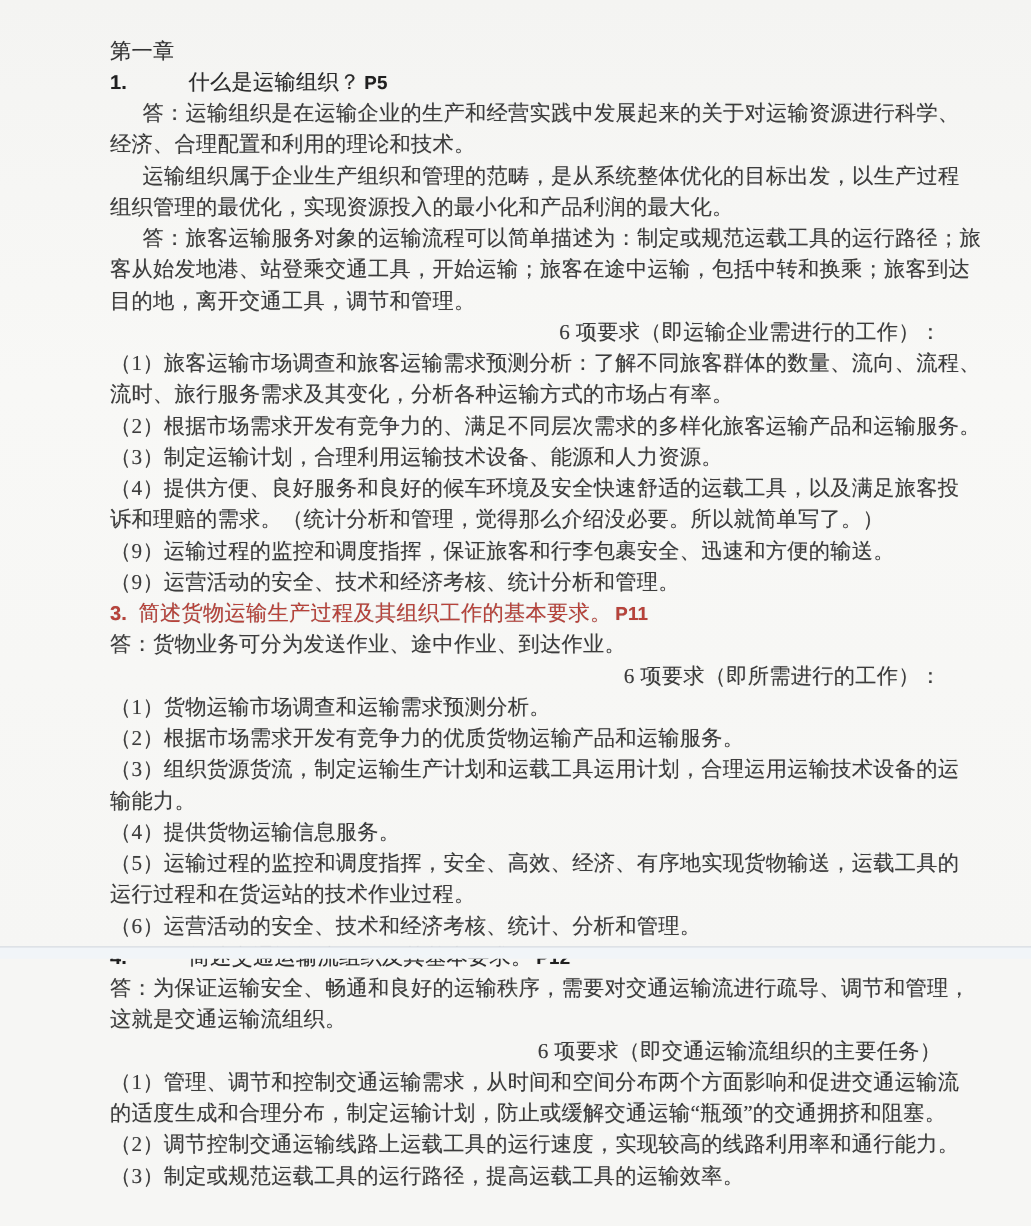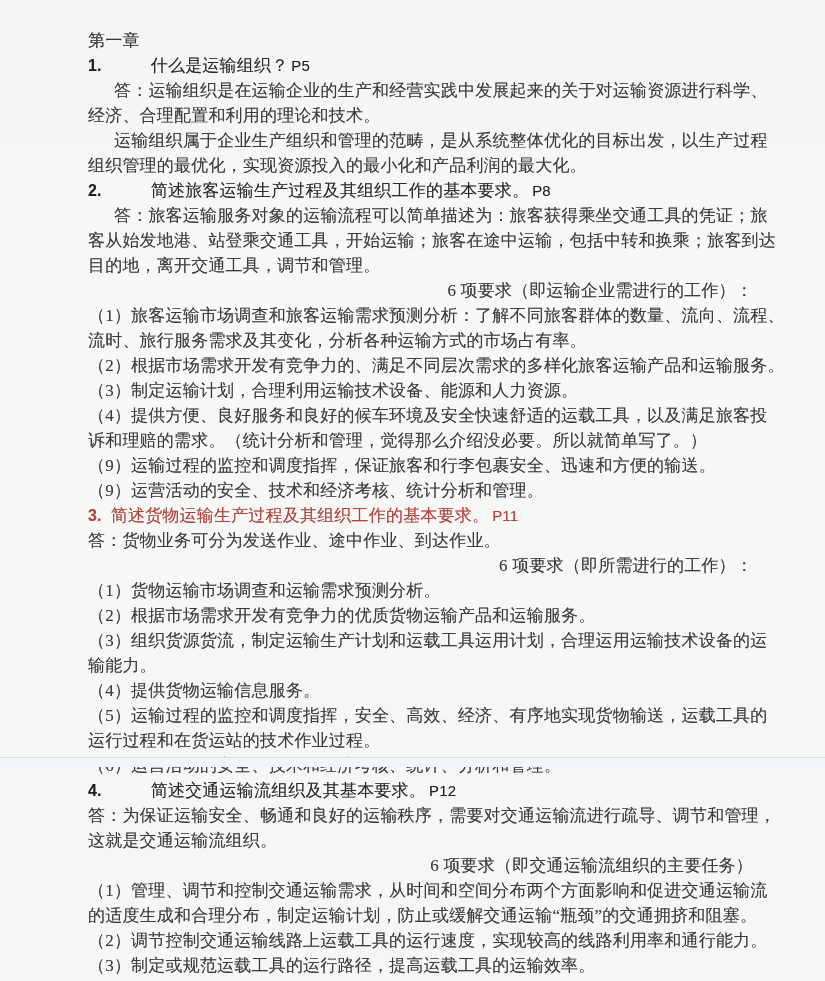--- a/index.html
+++ b/index.html
@@ -41,21 +41,21 @@
   }
   .qnum {
     font-family: "Liberation Sans", "DejaVu Sans", sans-serif;
     font-weight: bold;
     font-size: 16px;
     color: #1f1f1f;
     margin-right: 9px;
   }
   .qpage {
     font-family: "Liberation Sans", "DejaVu Sans", sans-serif;
-    font-weight: normal;
+    font-weight: bold;
     font-size: 15px;
     color: #1f1f1f;
     margin-left: 3px;
   }
   .line.question_red .qtext,
   .line.question_red .qnum,
   .line.question_red .qpage {
     color: #b8423a;
   }
   .line.answer_first {
@@ -79,22 +79,21 @@
 <body>
 
 <div class="page">
   <div class="content">
       <div class="line chapter">第一章</div>
       <div class="line question"><span class="qnum">1.</span><span class="qtext">什么是运输组织？</span><span class="qpage">P5</span></div>
       <div class="line answer_first">答：运输组织是在运输企业的生产和经营实践中发展起来的关于对运输资源进行科学、</div>
       <div class="line body">经济、合理配置和利用的理论和技术。</div>
       <div class="line answer_first">运输组织属于企业生产组织和管理的范畴，是从系统整体优化的目标出发，以生产过程</div>
       <div class="line body">组织管理的最优化，实现资源投入的最小化和产品利润的最大化。</div>
-      <div class="line question"><span class="qnum">2.</span><span class="qtext">简述旅客运输生产过程及其组织工作的基本要求。</span><span class="qpage">P8</span></div>
-      <div class="line answer_first">答：旅客运输服务对象的运输流程可以简单描述为：旅客获得乘坐交通工具的凭证；旅</div>
+      <div class="line answer_first">答：旅客运输服务对象的运输流程可以简单描述为：制定或规范运载工具的运行路径；旅</div>
       <div class="line body">客从始发地港、站登乘交通工具，开始运输；旅客在途中运输，包括中转和换乘；旅客到达</div>
       <div class="line body">目的地，离开交通工具，调节和管理。</div>
       <div class="line requirement">6 项要求（即运输企业需进行的工作）：</div>
       <div class="line body">（1）旅客运输市场调查和旅客运输需求预测分析：了解不同旅客群体的数量、流向、流程、</div>
       <div class="line body">流时、旅行服务需求及其变化，分析各种运输方式的市场占有率。</div>
       <div class="line body">（2）根据市场需求开发有竞争力的、满足不同层次需求的多样化旅客运输产品和运输服务。</div>
       <div class="line body">（3）制定运输计划，合理利用运输技术设备、能源和人力资源。</div>
       <div class="line body">（4）提供方便、良好服务和良好的候车环境及安全快速舒适的运载工具，以及满足旅客投</div>
       <div class="line body">诉和理赔的需求。（统计分析和管理，觉得那么介绍没必要。所以就简单写了。）</div>
       <div class="line body">（9）运输过程的监控和调度指挥，保证旅客和行李包裹安全、迅速和方便的输送。</div>

